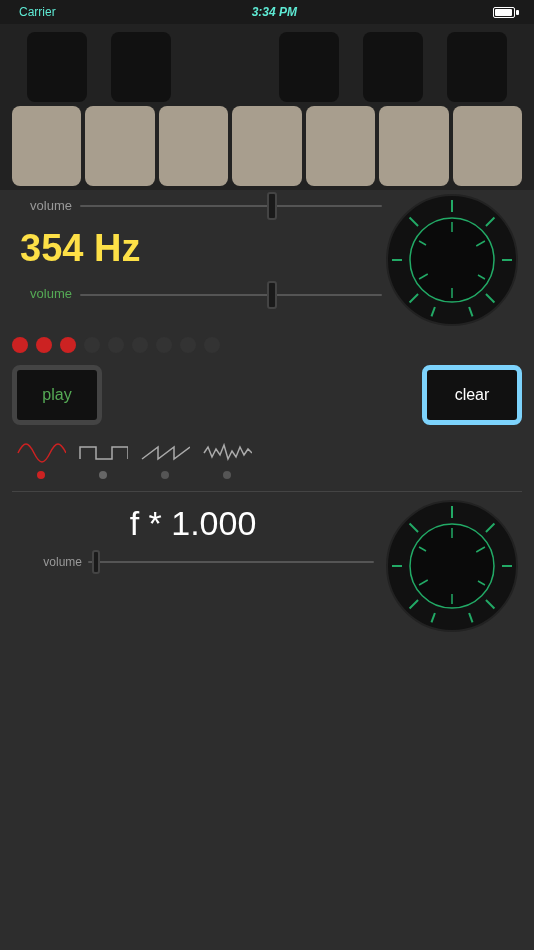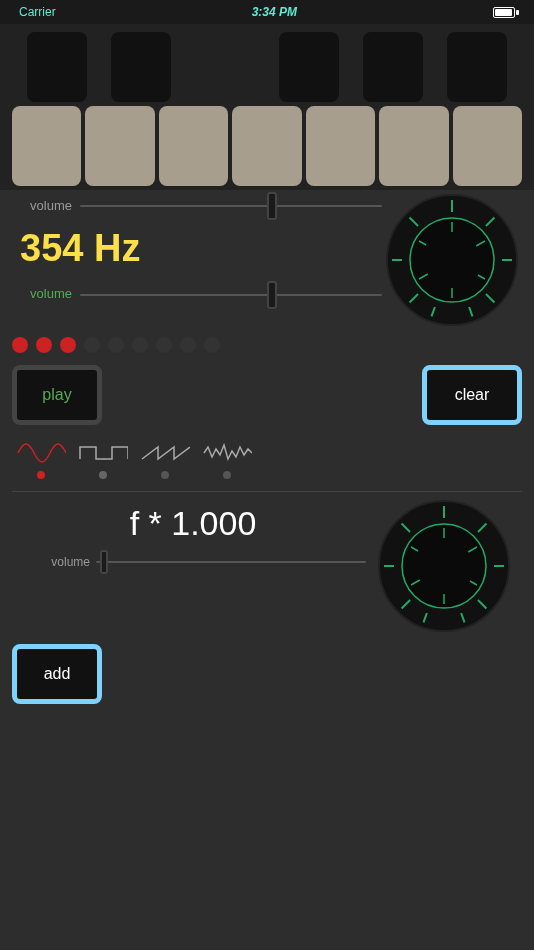--- a/index.html
+++ b/index.html
@@ -203,21 +203,21 @@
       height: 28px;
     }
     .waveform-dot {
       width: 8px; height: 8px;
       border-radius: 50%;
     }
 
     
     .bottom-section {
       display: flex;
-      padding: 0 20px;
+      padding: 0 12px;
       gap: 8px;
     }
     .bottom-left {
       flex: 1;
       display: flex;
       flex-direction: column;
       gap: 4px;
       padding-top: 4px;
     }
 
@@ -474,14 +474,13 @@
         <line x1="70" y1="32" x2="70" y2="42" transform="rotate(0 70 70)"></line>
         <line x1="70" y1="32" x2="70" y2="42" transform="rotate(60 70 70)"></line>
         <line x1="70" y1="32" x2="70" y2="40" transform="rotate(120 70 70)"></line>
         <line x1="70" y1="32" x2="70" y2="42" transform="rotate(180 70 70)"></line>
       </g>
     </svg>
   </div>
 </div>
 
 <div class="bottom-buttons-row">
-  <button class="btn btn-add">add</button>
 </div>
 
 </body></html>

